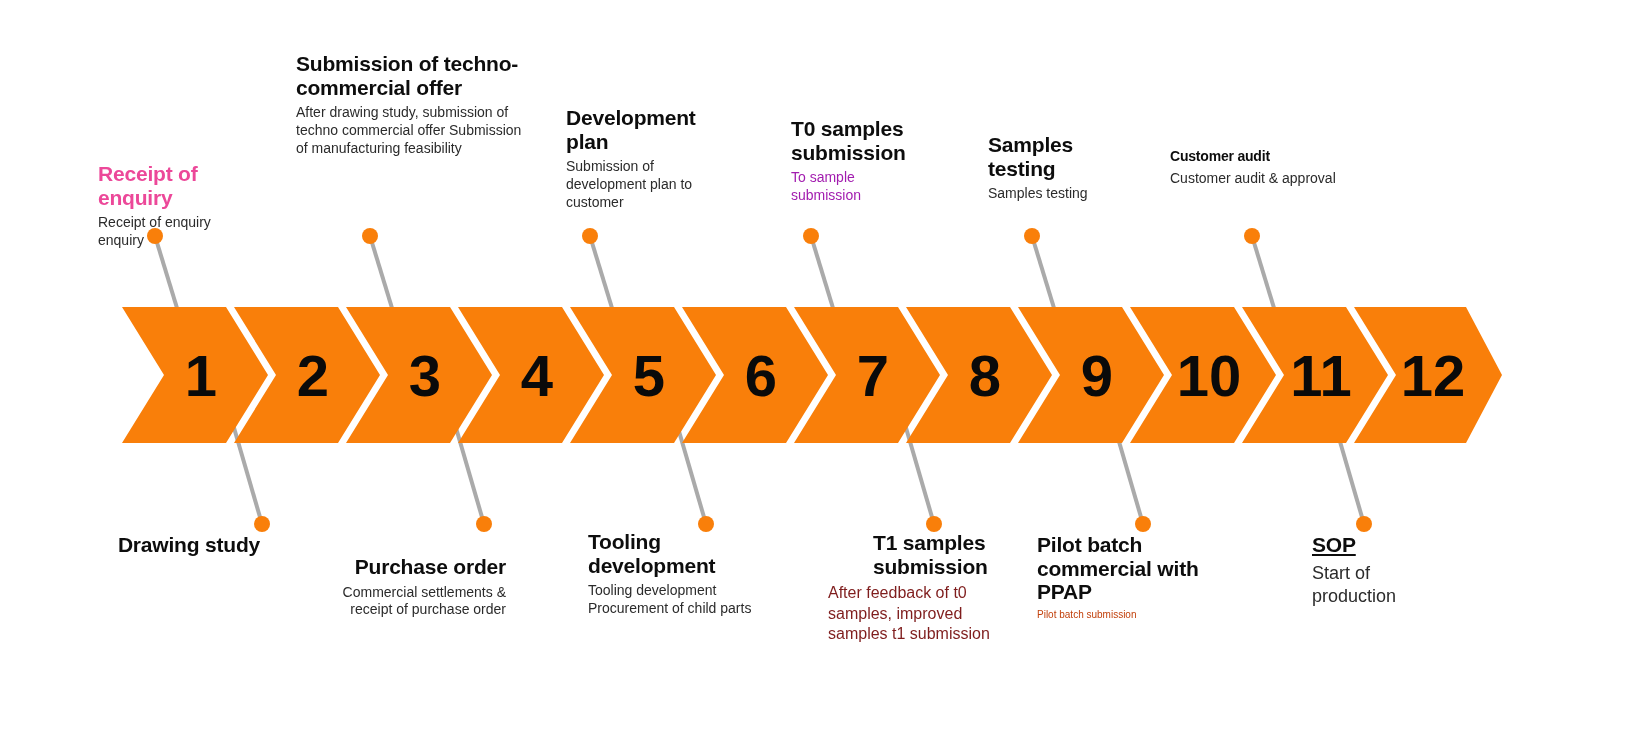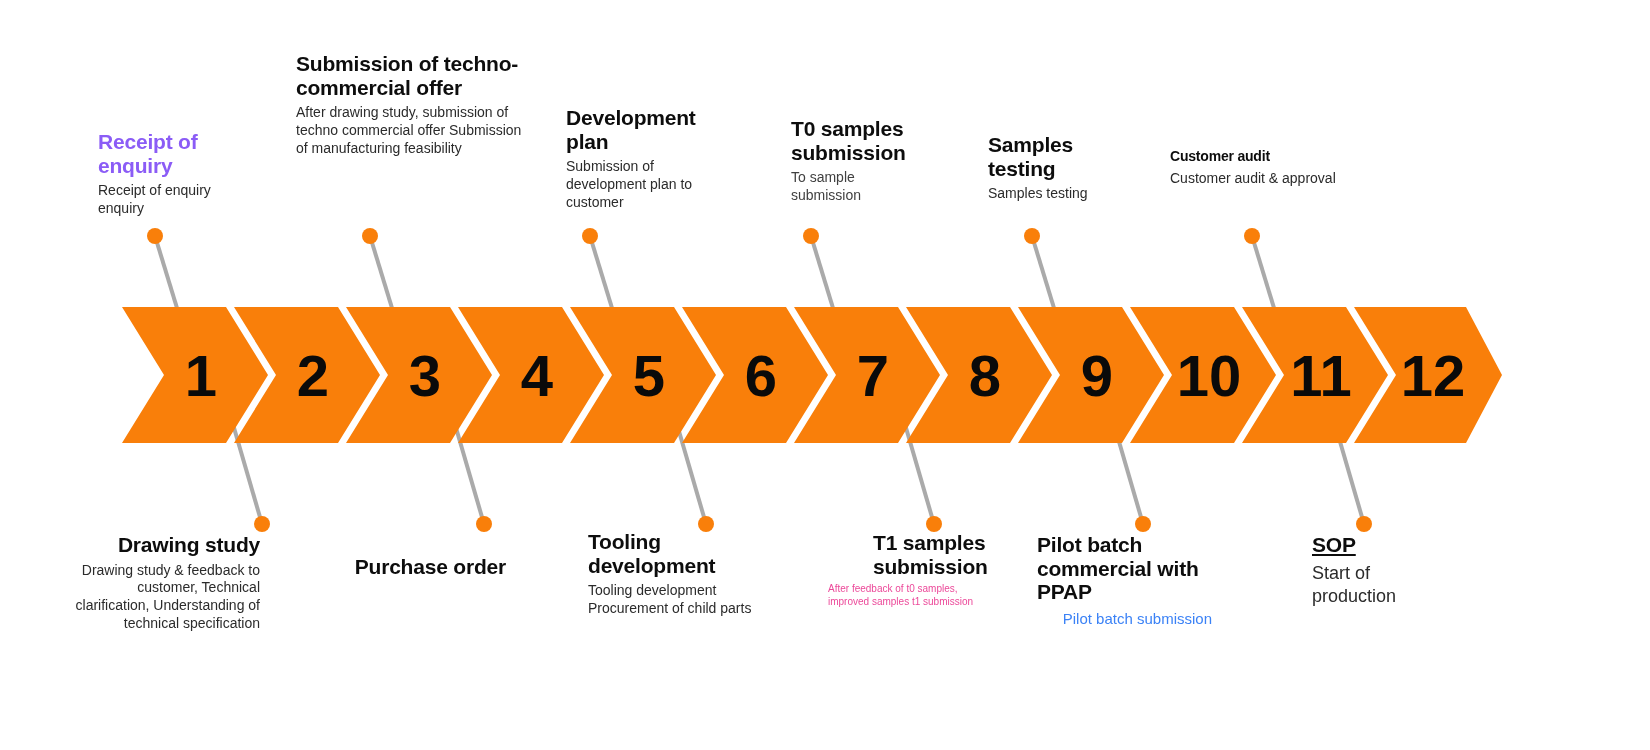--- a/index.html
+++ b/index.html
@@ -150,57 +150,57 @@
         <circle cx="934" cy="524" r="8" fill="#F97F0A"></circle>
         <circle cx="1032" cy="236" r="8" fill="#F97F0A"></circle>
         <circle cx="1143" cy="524" r="8" fill="#F97F0A"></circle>
         <circle cx="1252" cy="236" r="8" fill="#F97F0A"></circle>
         <circle cx="1364" cy="524" r="8" fill="#F97F0A"></circle>
       </g>
   </svg>
 
   <div id="labels">
       <div class="lbl left" style="left: 98px; top: 130px; width: 150px;">
-        <div class="t" style="font-size: 21px; color: #8b5cf6;">Receipt of enquiry</div>
+        <div class="t" style="font-size: 21px; color: #ec4899; margin-top: 32px;">Receipt of enquiry</div>
         <div class="d" style="font-size: 14px; color: rgb(43, 43, 43);">Receipt of enquiry enquiry</div>
       </div>
       <div class="lbl right" style="left: 60px; top: 533px; width: 200px;">
         <div class="t" style="font-size: 21px; color: rgb(13, 13, 13);">Drawing study</div>
-        <div class="d" style="font-size: 14px; color: rgb(43, 43, 43);">Drawing study &amp; feedback to customer, Technical clarification, Understanding of technical specification</div>
       </div>
       <div class="lbl left" style="left: 296px; top: 52px; width: 230px;">
         <div class="t" style="font-size: 21px; color: rgb(13, 13, 13);">Submission of techno-commercial offer</div>
         <div class="d" style="font-size: 14px; color: rgb(43, 43, 43);">After drawing study, submission of techno commercial offer Submission of manufacturing feasibility</div>
       </div>
       <div class="lbl right" style="left: 300px; top: 555px; width: 206px;">
         <div class="t" style="font-size: 21px; color: rgb(13, 13, 13);">Purchase order</div>
+        <div class="d" style="font-size: 14px; color: rgb(43, 43, 43);">Commercial settlements &amp; receipt of purchase order</div>
       </div>
       <div class="lbl left" style="left: 552px; top: 106px; width: 160px; margin-left: 14px;">
         <div class="t" style="font-size: 21px; color: rgb(13, 13, 13);">Development plan</div>
         <div class="d" style="font-size: 14px; color: rgb(43, 43, 43);">Submission of development plan to customer</div>
       </div>
       <div class="lbl left" style="left: 588px; top: 530px; width: 165px;">
         <div class="t" style="font-size: 21px; color: rgb(13, 13, 13);">Tooling development</div>
         <div class="d" style="font-size: 14px; color: rgb(43, 43, 43);">Tooling development Procurement of child parts</div>
       </div>
       <div class="lbl left" style="left: 791px; top: 117px; width: 135px;">
         <div class="t" style="font-size: 21px; color: rgb(13, 13, 13);">T0 samples submission</div>
-        <div class="d" style="font-size: 14px; color: #404040;">To sample submission</div>
+        <div class="d" style="font-size: 14px; color: #a21caf;">To sample submission</div>
       </div>
       <div class="lbl left" style="left: 828px; top: 531px; width: 170px;">
         <div class="t" style="font-size: 21px; color: rgb(13, 13, 13); margin-left: 45px;">T1 samples submission</div>
-        <div class="d" style="font-size: 10px; color: #ec4899;">After feedback of t0 samples, improved samples t1 submission</div>
+        <div class="d" style="font-size: 16px; color: #7f1d1d;">After feedback of t0 samples, improved samples t1 submission</div>
       </div>
       <div class="lbl left" style="left: 988px; top: 133px; width: 125px;">
         <div class="t" style="font-size: 21px; color: rgb(13, 13, 13);">Samples testing</div>
         <div class="d" style="font-size: 14px; color: rgb(43, 43, 43);">Samples testing</div>
       </div>
       <div class="lbl left" style="left: 1037px; top: 533px; width: 175px;">
         <div class="t" style="font-size: 21px; color: rgb(13, 13, 13);">Pilot batch commercial with PPAP</div>
-        <div class="d" style="font-size: 15px; color: #3b82f6; text-align: right;">Pilot batch submission</div>
+        <div class="d" style="font-size: 10px; color: #c2410c;">Pilot batch submission</div>
       </div>
       <div class="lbl left" style="left: 1170px; top: 149px; width: 190px;">
         <div class="t" style="font-size: 14px; color: rgb(13, 13, 13);">Customer audit</div>
         <div class="d" style="font-size: 14px; color: rgb(43, 43, 43);">Customer audit &amp; approval</div>
       </div>
       <div class="lbl left" style="left: 1312px; top: 533px; width: 140px;">
         <div class="t" style="font-size: 21px; color: rgb(13, 13, 13); text-decoration: underline;">SOP</div>
         <div class="d" style="font-size: 18px; color: rgb(43, 43, 43);">Start of production</div>
       </div>
     </div>

